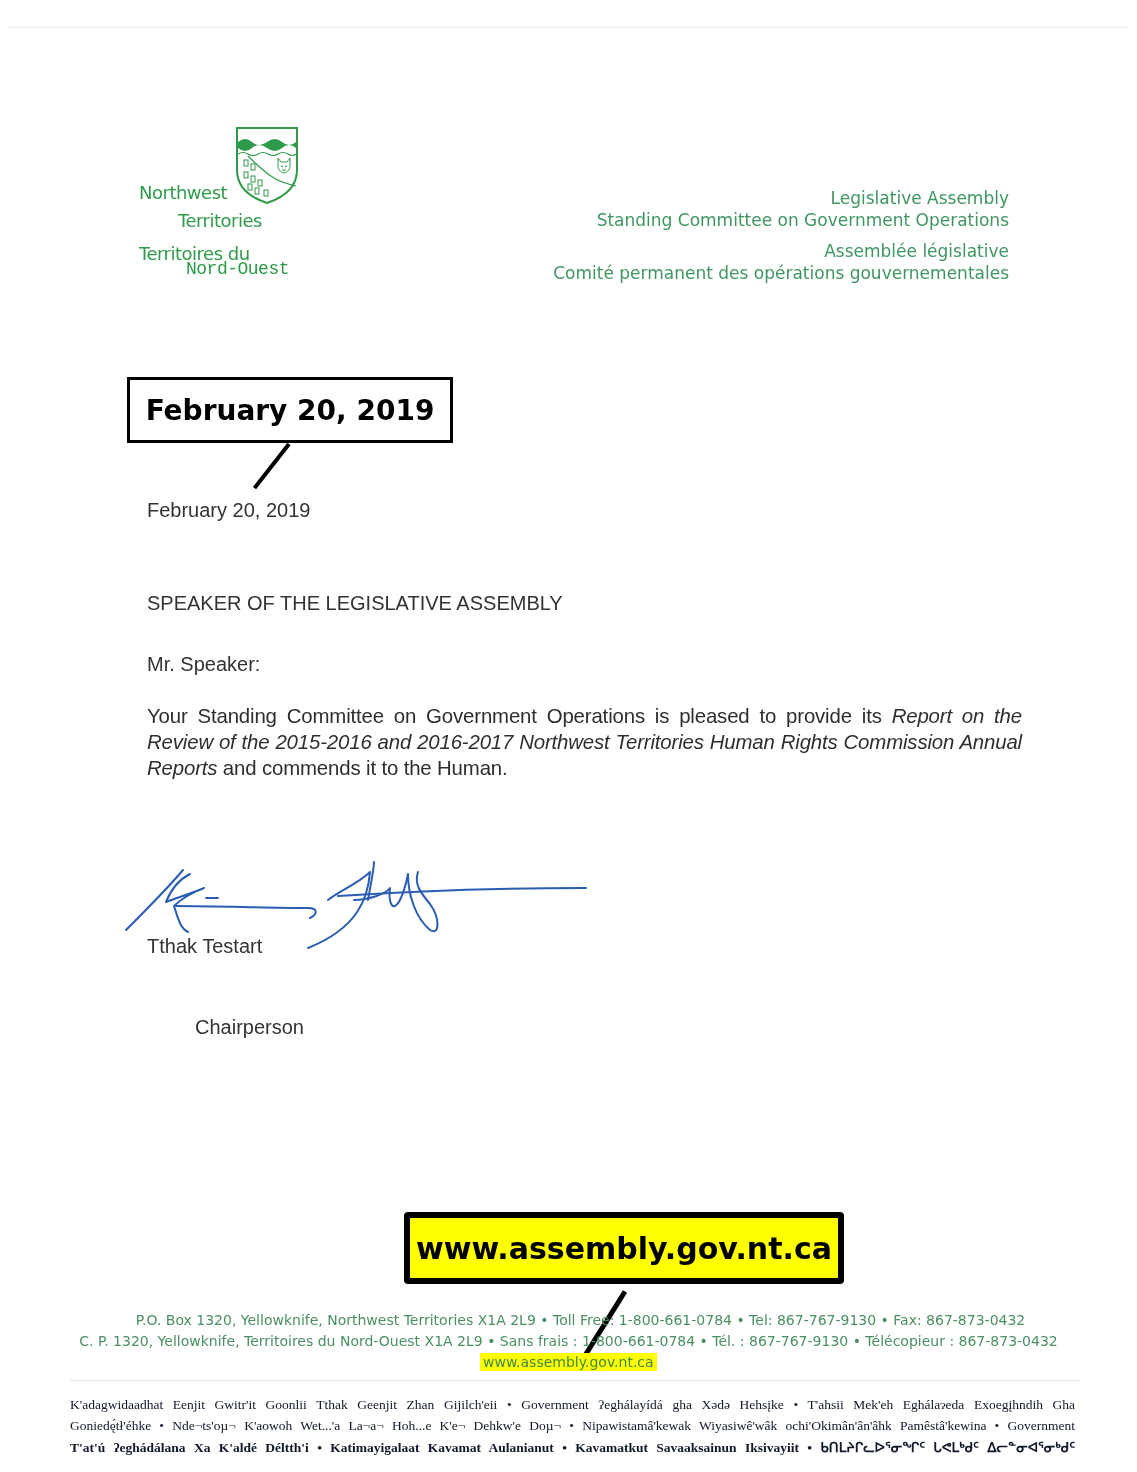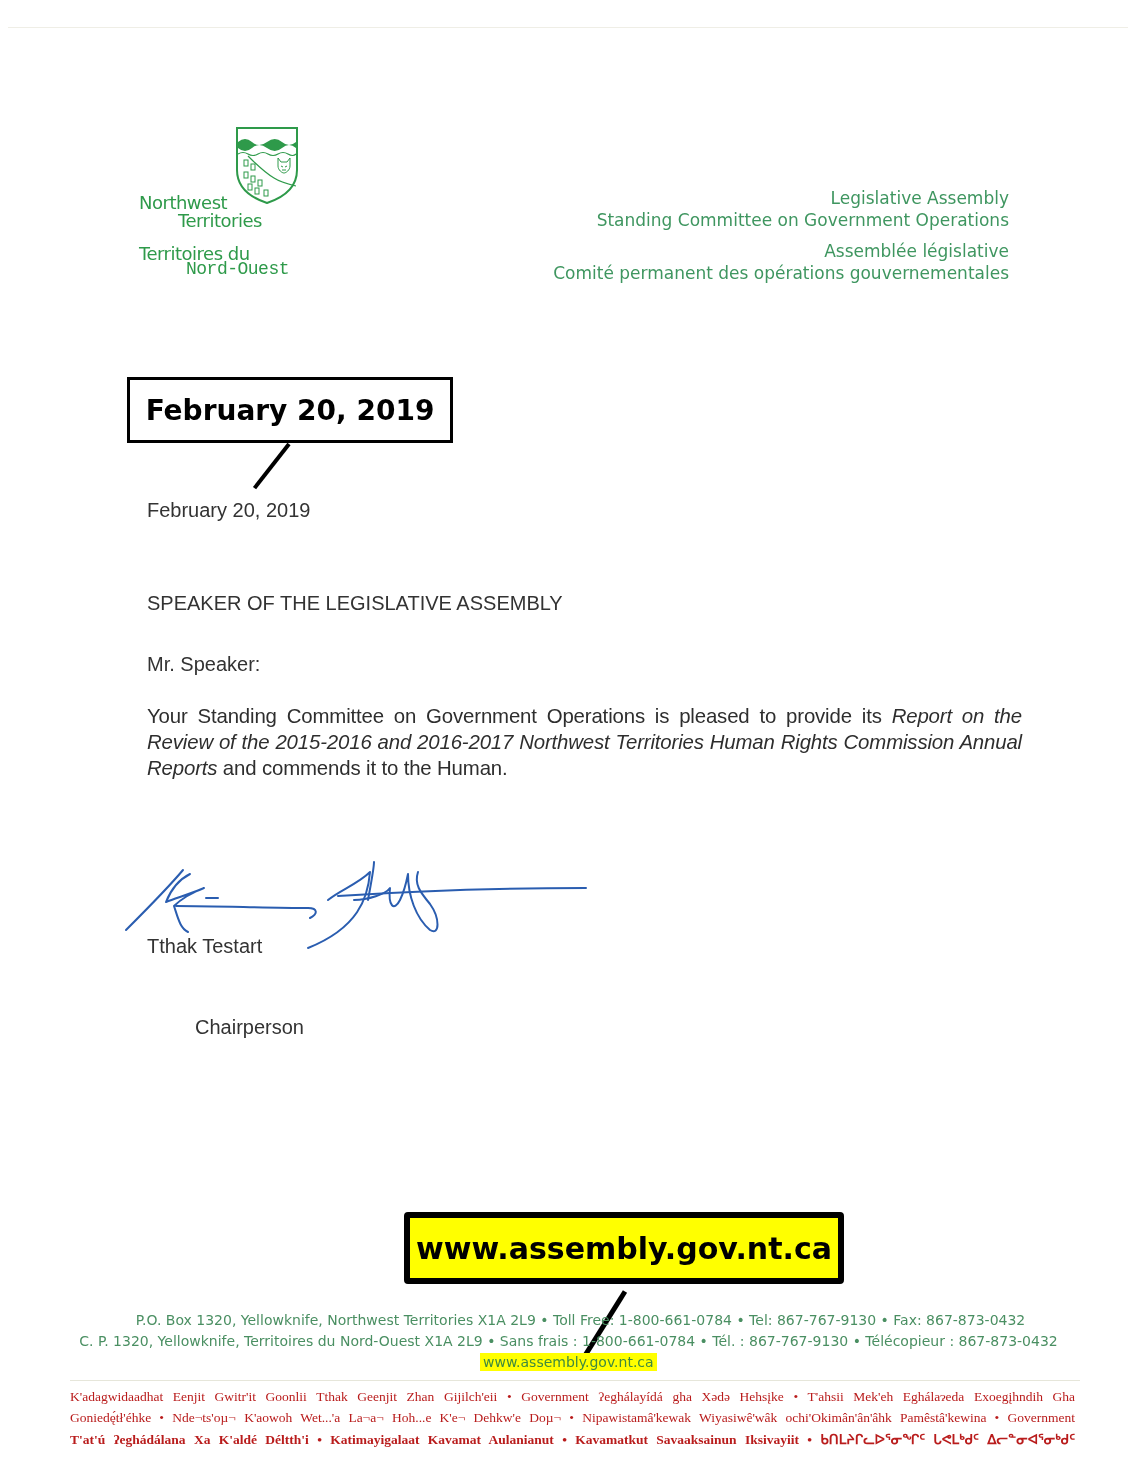--- a/index.html
+++ b/index.html
@@ -1,21 +1,21 @@
 <!DOCTYPE html>
 <html><head>
   <meta charset="utf-8">
   <style>
     html, body { margin: 0; padding: 0; background: #ffffff; }
     body { width: 1137px; height: 1472px; position: relative; overflow: hidden; font-family: "Liberation Sans", sans-serif; color: #2b2b2b; }
     .top-rule { position: absolute; left: 8px; top: 27px; width: 1120px; height: 1px; background: #efeee6; }
 
     .logo-crest { position: absolute; left: 234px; top: 126px; width: 66px; height: 78px; }
     .logo-text { position: absolute; color: #2e9a4a; font-family: "DejaVu Sans", sans-serif; font-size: 18px; letter-spacing: -0.5px; line-height: 19px; }
-    .logo-en-1 { left: 139px; top: 193px; }
+    .logo-en-1 { left: 139px; top: 183px; }
     .logo-en-2 { left: 178px; top: 211px; }
     .logo-fr-1 { left: 139px; top: 244px; }
     .logo-fr-2 { left: 186px; top: 260px; font-family: Liberation Mono, monospace; }
 
     .committee { position: absolute; right: 128px; text-align: right; color: #3f9660; font-family: "DejaVu Sans", sans-serif; font-size: 17px; line-height: 22px; white-space: nowrap; }
     .committee-en-1 { top: 187px; margin-left: 35px; }
     .committee-en-2 { top: 209px; }
     .committee-fr-1 { top: 240px; }
     .committee-fr-2 { top: 262px; }
 
@@ -38,21 +38,21 @@
     .callout-url { position: absolute; left: 404px; top: 1212px; width: 440px; height: 72px; border: 6px solid #000; border-radius: 4px; background: #ffff00; display: flex; align-items: center; justify-content: center; box-sizing: border-box; }
     .callout-url span { font-family: "DejaVu Sans", sans-serif; font-weight: bold; font-size: 30px; color: #000; }
     .callout-url-line { left: 625px; top: 1289px; width: 90px; transform: rotate(122deg); height: 5px; }
 
     .footer-line { position: absolute; left: 0; width: 1137px; text-align: center; color: #4a8f62; font-family: "DejaVu Sans", sans-serif; font-size: 14px; white-space: nowrap; }
     .footer-en { top: 1312px; padding-left: 12px; }
     .footer-fr { top: 1333px; }
     .footer-web { position: absolute; left: 480px; top: 1353px; background: #ffff00; color: #3f8a3f; font-family: "DejaVu Sans", sans-serif; font-size: 14px; padding: 1px 3px; }
     .footer-rule { position: absolute; left: 70px; top: 1380px; width: 1010px; height: 1px; background: #e6e6da; }
 
-    .lang-line { position: absolute; left: 70px; width: 1005px; color: #b91c1c; font-family: "Liberation Serif", serif; font-size: 13.5px; text-align: justify; text-align-last: justify; white-space: nowrap; overflow: hidden; }
+    .lang-line { position: absolute; left: 70px; width: 1005px; color: #0f172a; font-family: "Liberation Serif", serif; font-size: 13.5px; text-align: justify; text-align-last: justify; white-space: nowrap; overflow: hidden; margin-top: 8px; }
     .lang-1 { top: 1389px; }
     .lang-2 { top: 1410px; }
     .lang-3 { top: 1431px; font-weight: bold; }
   </style>
 </head>
 <body>
 
 <div class="top-rule"></div>
 
 <div>

